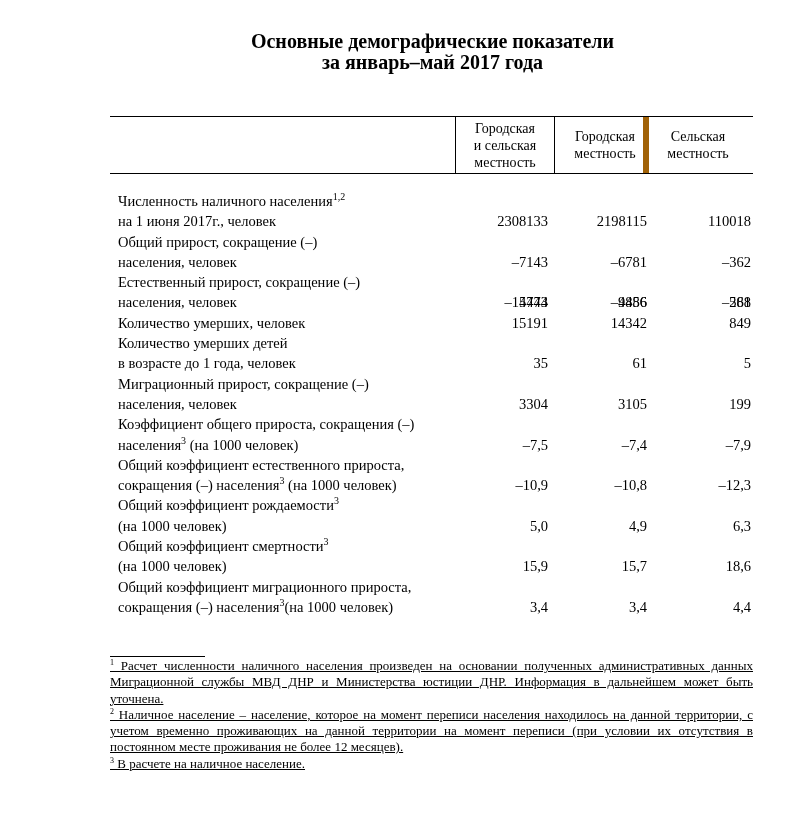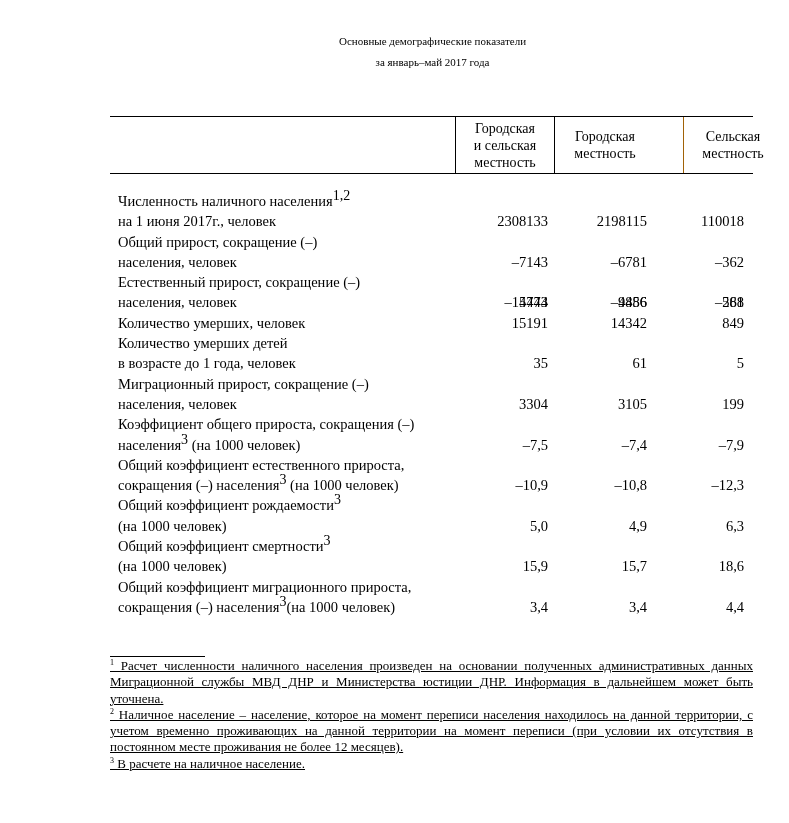--- a/index.html
+++ b/index.html
@@ -1,36 +1,36 @@
 <!DOCTYPE html>
 <html><head>
 <meta charset="utf-8">
 <style>
   html, body { margin: 0; padding: 0; background: #ffffff; }
   body { width: 789px; height: 823px; position: relative; overflow: hidden;
          font-family: "Liberation Serif", serif; color: #000; }
   .title { position: absolute; top: 31px; left: 0; width: 789px; text-align: center;
-           font-weight: normal; font-size: 11px; line-height: 21px; }
+           font-weight: bold; font-size: 20px; line-height: 21px; }
   .title div { margin-left: 76px; }
   .table { position: absolute; left: 110px; top: 116px; width: 643px; }
   .head { position: relative; height: 56px; border-top: 1.5px solid #000; border-bottom: 1.5px solid #000; }
   .hcell { position: absolute; top: 0; height: 56px; display: flex; align-items: center; justify-content: center;
            text-align: center; font-size: 14px; line-height: 17px; }
   .hcell.c1 { left: 345px; width: 98px; border-left: 1px solid #000; }
   .hcell.c2 { left: 444px; width: 100px; border-left: 1px solid #000; }
-  .hcell.c3 { left: 573px; width: 98px; border-left: 1px solid #a16207; }
+  .hcell.c3 { left: 533px; width: 98px; border-left: 6px solid #a16207; }
   .hcell span { display: block; white-space: pre-line; }
   .rows { position: absolute; top: 75px; left: 0; width: 643px; }
   .row { position: relative; font-size: 14.5px; line-height: 20.3px; }
   .row .label { width: 340px; padding-left: 8px; white-space: pre-line; }
   .row .v { position: absolute; bottom: 0; text-align: center; line-height: 20.3px; }
   .row .v1 { right: 205px; }
   .row .v2 { right: 106px; }
-  .row .v3 { right: 9px; margin-top: 11px; }
-  sup { font-size: 14px; line-height: 0; vertical-align: 6px; }
+  .row .v3 { right: 2px; margin-top: 11px; }
+  sup { font-size: 10px; line-height: 0; vertical-align: 6px; }
   .fnline { position: absolute; left: 110px; top: 656px; width: 95px; border-top: 1px solid #000; }
   .footnotes { position: absolute; left: 110px; top: 658px; width: 643px; font-size: 13px; line-height: 16.3px;
                text-align: justify; }
   .footnotes p { margin: 0; text-decoration: underline; }
   .footnotes sup { font-size: 8px; vertical-align: 5px; }
 </style>
 </head>
 <body>
 
 <div class="title">

